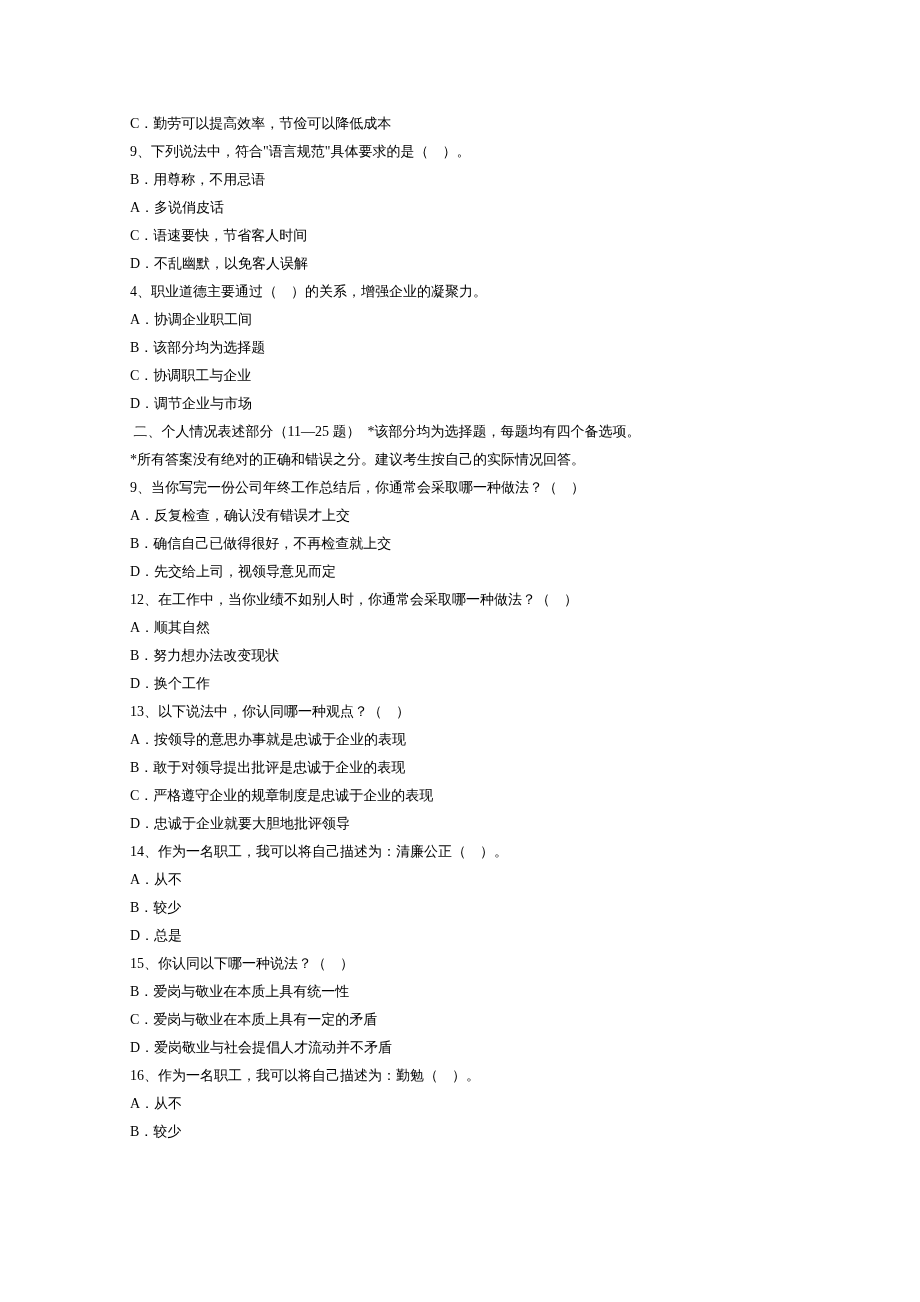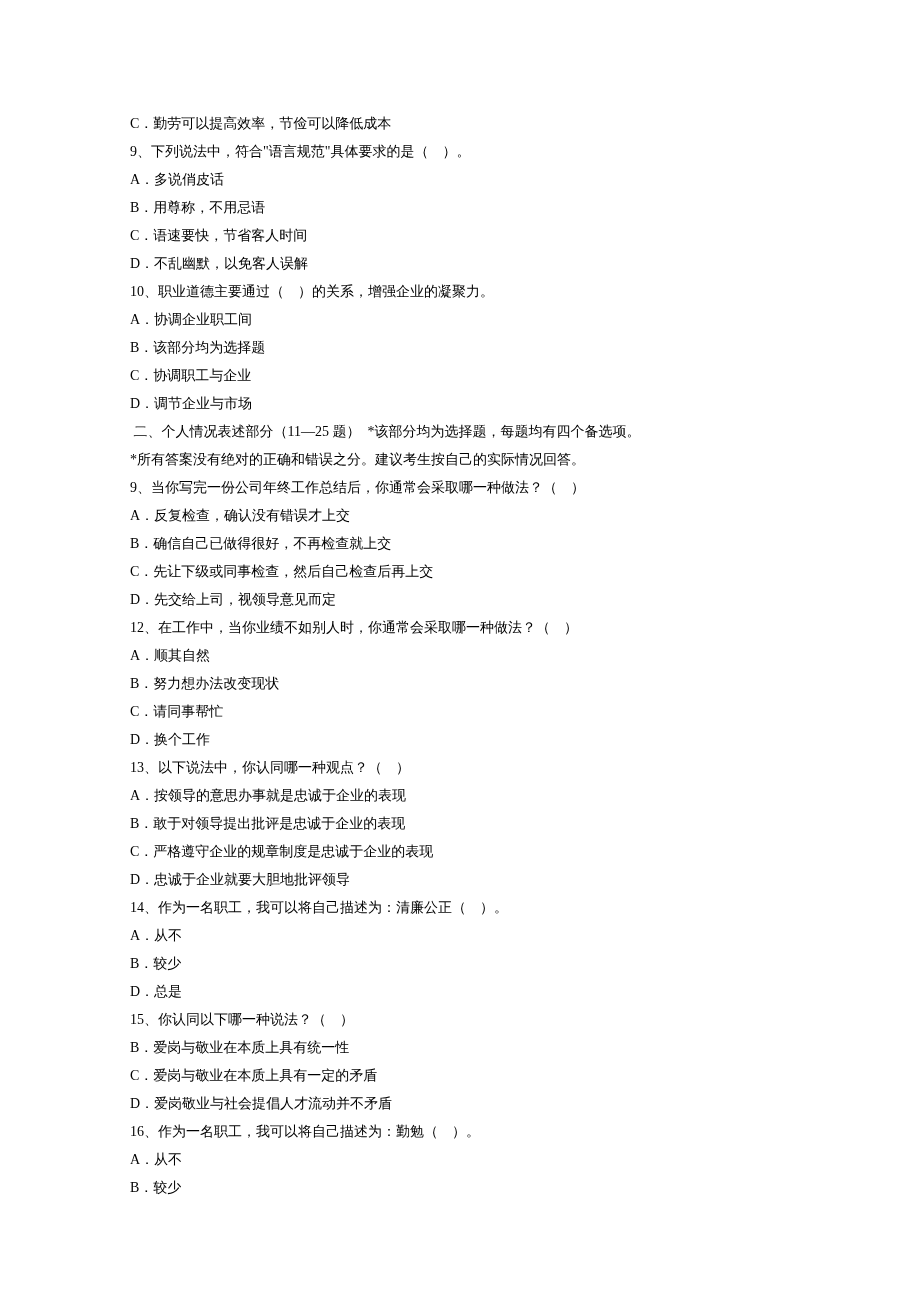--- a/index.html
+++ b/index.html
@@ -17,40 +17,38 @@
       white-space: pre-wrap;
       margin: 0;
     }
   </style>
 </head>
 <body>
 
 <div id="content">
     <p class="line">C．勤劳可以提高效率，节俭可以降低成本</p>
     <p class="line">9、下列说法中，符合"语言规范"具体要求的是（    ）。</p>
+    <p class="line">B．用尊称，不用忌语</p>
     <p class="line">A．多说俏皮话</p>
-    <p class="line">B．用尊称，不用忌语</p>
     <p class="line">C．语速要快，节省客人时间</p>
     <p class="line">D．不乱幽默，以免客人误解</p>
-    <p class="line">10、职业道德主要通过（    ）的关系，增强企业的凝聚力。</p>
+    <p class="line">4、职业道德主要通过（    ）的关系，增强企业的凝聚力。</p>
     <p class="line">A．协调企业职工间</p>
     <p class="line">B．该部分均为选择题</p>
     <p class="line">C．协调职工与企业</p>
     <p class="line">D．调节企业与市场</p>
     <p class="line"> 二、个人情况表述部分（11—25 题）  *该部分均为选择题，每题均有四个备选项。</p>
     <p class="line">*所有答案没有绝对的正确和错误之分。建议考生按自己的实际情况回答。</p>
     <p class="line">9、当你写完一份公司年终工作总结后，你通常会采取哪一种做法？（    ）</p>
     <p class="line">A．反复检查，确认没有错误才上交</p>
     <p class="line">B．确信自己已做得很好，不再检查就上交</p>
-    <p class="line">C．先让下级或同事检查，然后自己检查后再上交</p>
     <p class="line">D．先交给上司，视领导意见而定</p>
     <p class="line">12、在工作中，当你业绩不如别人时，你通常会采取哪一种做法？（    ）</p>
     <p class="line">A．顺其自然</p>
     <p class="line">B．努力想办法改变现状</p>
-    <p class="line">C．请同事帮忙</p>
     <p class="line">D．换个工作</p>
     <p class="line">13、以下说法中，你认同哪一种观点？（    ）</p>
     <p class="line">A．按领导的意思办事就是忠诚于企业的表现</p>
     <p class="line">B．敢于对领导提出批评是忠诚于企业的表现</p>
     <p class="line">C．严格遵守企业的规章制度是忠诚于企业的表现</p>
     <p class="line">D．忠诚于企业就要大胆地批评领导</p>
     <p class="line">14、作为一名职工，我可以将自己描述为：清廉公正（    ）。</p>
     <p class="line">A．从不</p>
     <p class="line">B．较少</p>
     <p class="line">D．总是</p>

